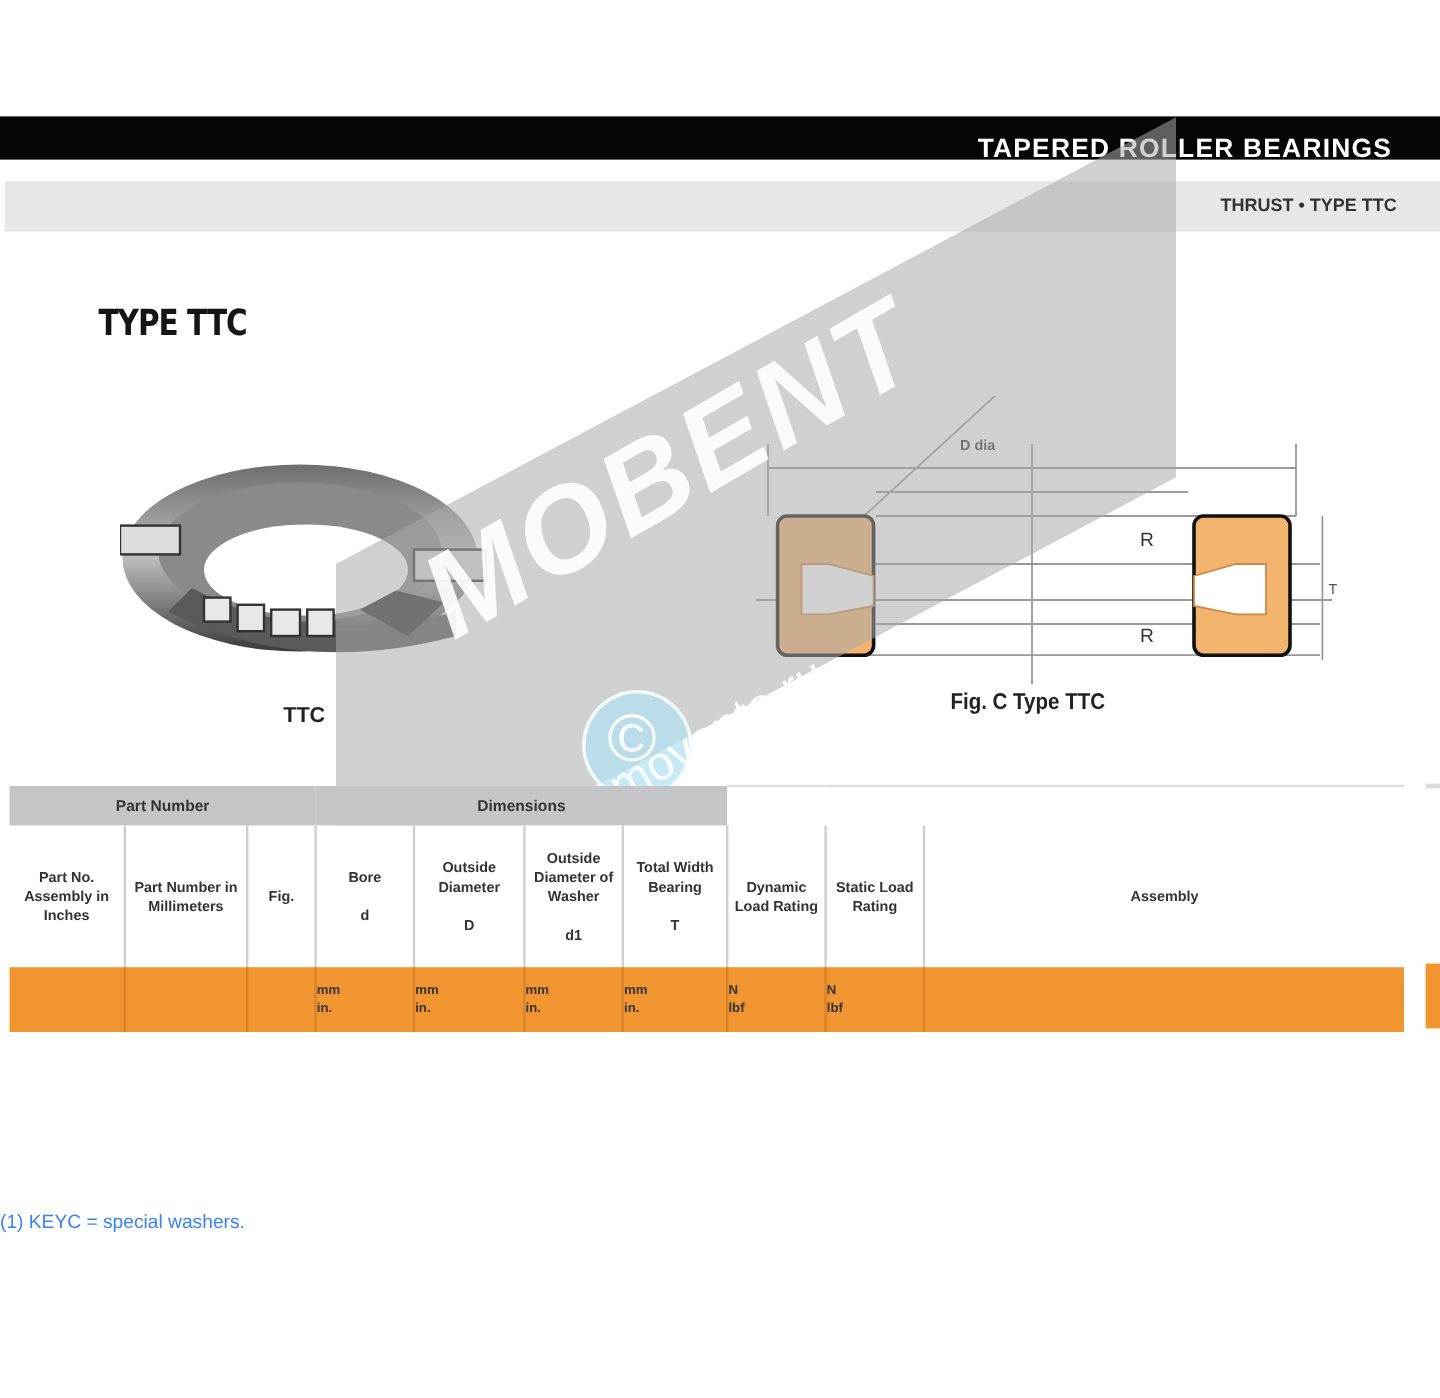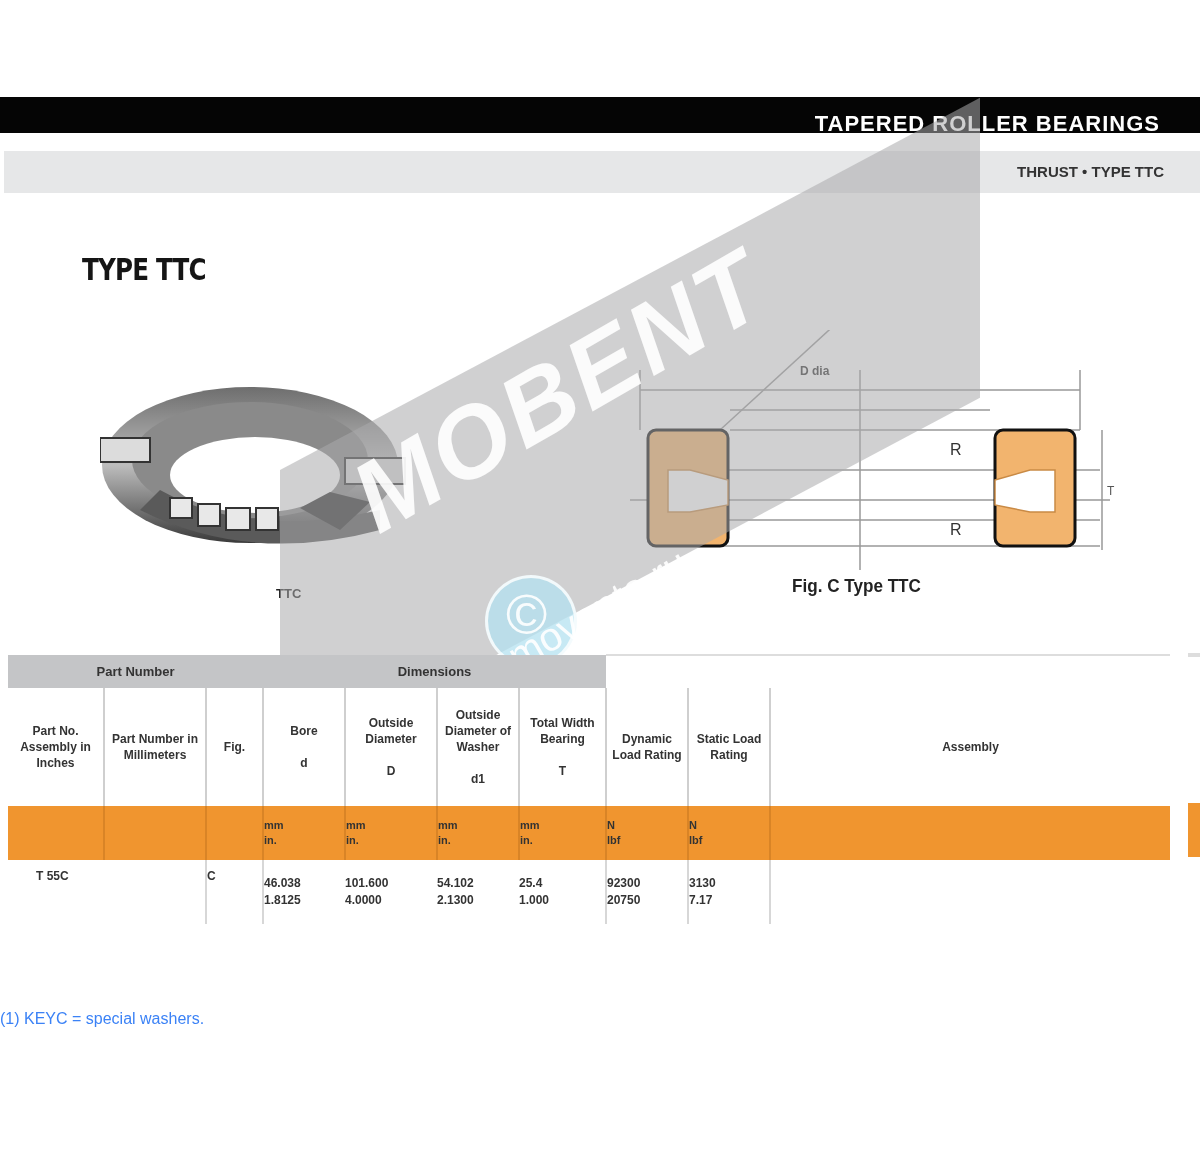--- a/index.html
+++ b/index.html
@@ -6,21 +6,21 @@
   body { width:1200px; height:1165px; background:#ffffff; position:relative; overflow:hidden;
          font-family:"Liberation Sans", sans-serif; color:#222; }
   .topbar { position:absolute; left:0; top:97px; width:1200px; height:36px; background:#050505; }
   .topbar .title { position:absolute; right:40px; top:14px; color:#fff; font-weight:bold;
          font-size:22px; letter-spacing:1px; font-family:"Liberation Sans", sans-serif; }
   .subbar { position:absolute; left:4px; top:151px; width:1200px; height:42px; background:#e6e7e8; }
   .subbar .sub { position:absolute; right:40px; top:12px; font-size:15px; font-weight:bold; color:#333; }
   .page-title { position:absolute; left:82px; top:252px; font-size:30px; font-weight:bold; letter-spacing:-1px;
          font-family:"DejaVu Sans", sans-serif; transform:scaleX(0.82); transform-origin:left; color:#151515; }
   .photo { position:absolute; left:100px; top:380px; width:310px; height:190px; }
-  .photo-cap { position:absolute; left:236px; top:586px; font-size:13px; font-weight:bold; color:#222;margin-left:40px; }
+  .photo-cap { position:absolute; left:236px; top:586px; font-size:18px; font-weight:bold; color:#222; }
   .diagram { position:absolute; left:630px; top:330px; width:490px; height:240px; }
   .diagram-cap { position:absolute; left:792px; top:575px; font-size:19px; font-weight:bold; color:#222; transform:scaleX(0.9); transform-origin:left; }
   .wm-band { position:absolute; left:280px; top:320px; width:700px; height:330px;
          background:rgba(170,170,172,0.55); transform:skewY(-28deg); transform-origin:left top; top:470px; height:300px; }
   .wm-text { position:absolute; font-weight:bold; color:rgba(255,255,255,0.9); font-style:italic; }
   .wm-brand { left:390px; top:440px; font-size:100px; transform:rotate(-30deg); transform-origin:left bottom; letter-spacing:4px; }
   .wm-site { left:500px; top:640px; font-size:40px; font-weight:normal; font-style:normal; transform:rotate(-30deg); transform-origin:left top; color:rgba(255,255,255,0.9); }
   .wm-logo { position:absolute; left:485px; top:575px; width:86px; height:86px; border-radius:50%;
          border:3px solid rgba(255,255,255,0.8); background:rgba(180,225,240,0.75); }
   .wm-logo::after { content:"©"; position:absolute; left:18px; top:4px; font-size:56px; color:rgba(255,255,255,0.9); }
@@ -134,38 +134,20 @@
     <td style="white-space:pre-line">mm
 in.</td>
     <td style="white-space:pre-line">mm
 in.</td>
     <td style="white-space:pre-line">N
 lbf</td>
     <td style="white-space:pre-line">N
 lbf</td>
     <td style="border-right:none"></td>
   </tr>
-  <tr class="data-row">
-    <td style="border-right:none;text-align:left;padding-left:28px;vertical-align:top;padding-top:8px">T 55C</td>
-    <td></td>
-    <td style="vertical-align:top;padding-top:8px">C</td>
-    <td style="white-space:pre-line;border-right:none">46.038
-1.8125</td>
-    <td style="white-space:pre-line;border-right:none">101.600
-4.0000</td>
-    <td style="white-space:pre-line;border-right:none">54.102
-2.1300</td>
-    <td style="white-space:pre-line">25.4
-1.000</td>
-    <td style="white-space:pre-line">92300
-20750</td>
-    <td style="white-space:pre-line">3130
-7.17</td>
-    <td style="border-right:none"></td>
-  </tr>
 </tbody>
   </table>
 <div class="right-stub"></div>
 <div class="right-stub2"></div>
 
 <div class="notes">
   <div>(1) KEYC = special washers.</div>
 </div>
 
 </body></html>

